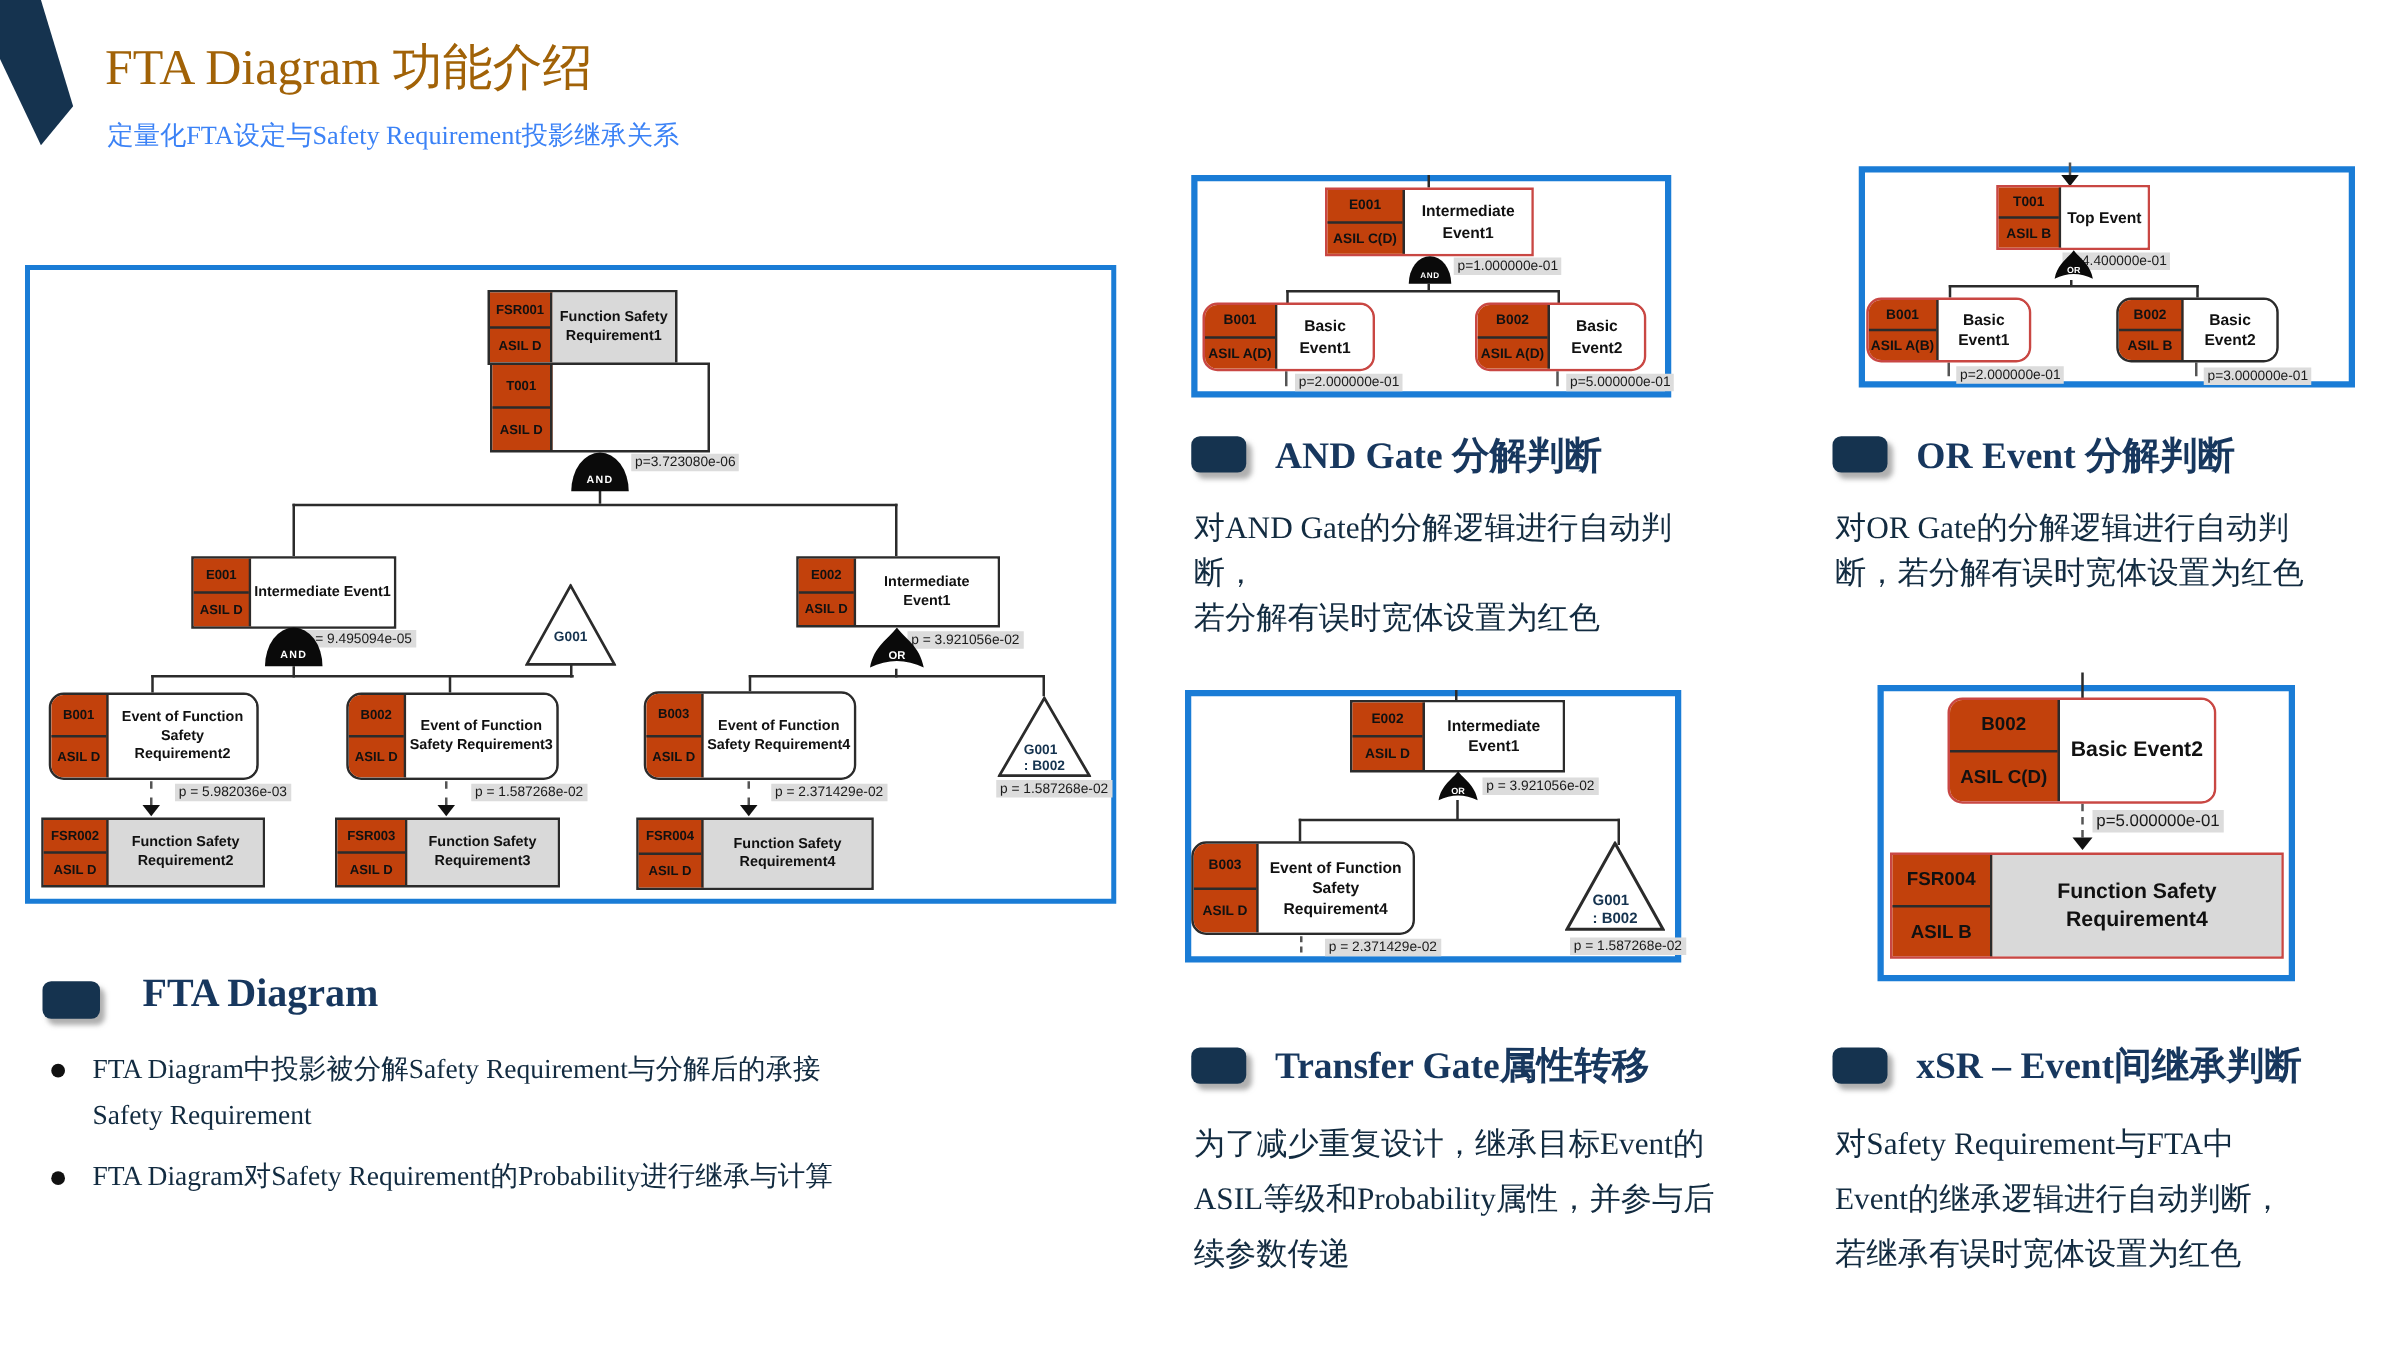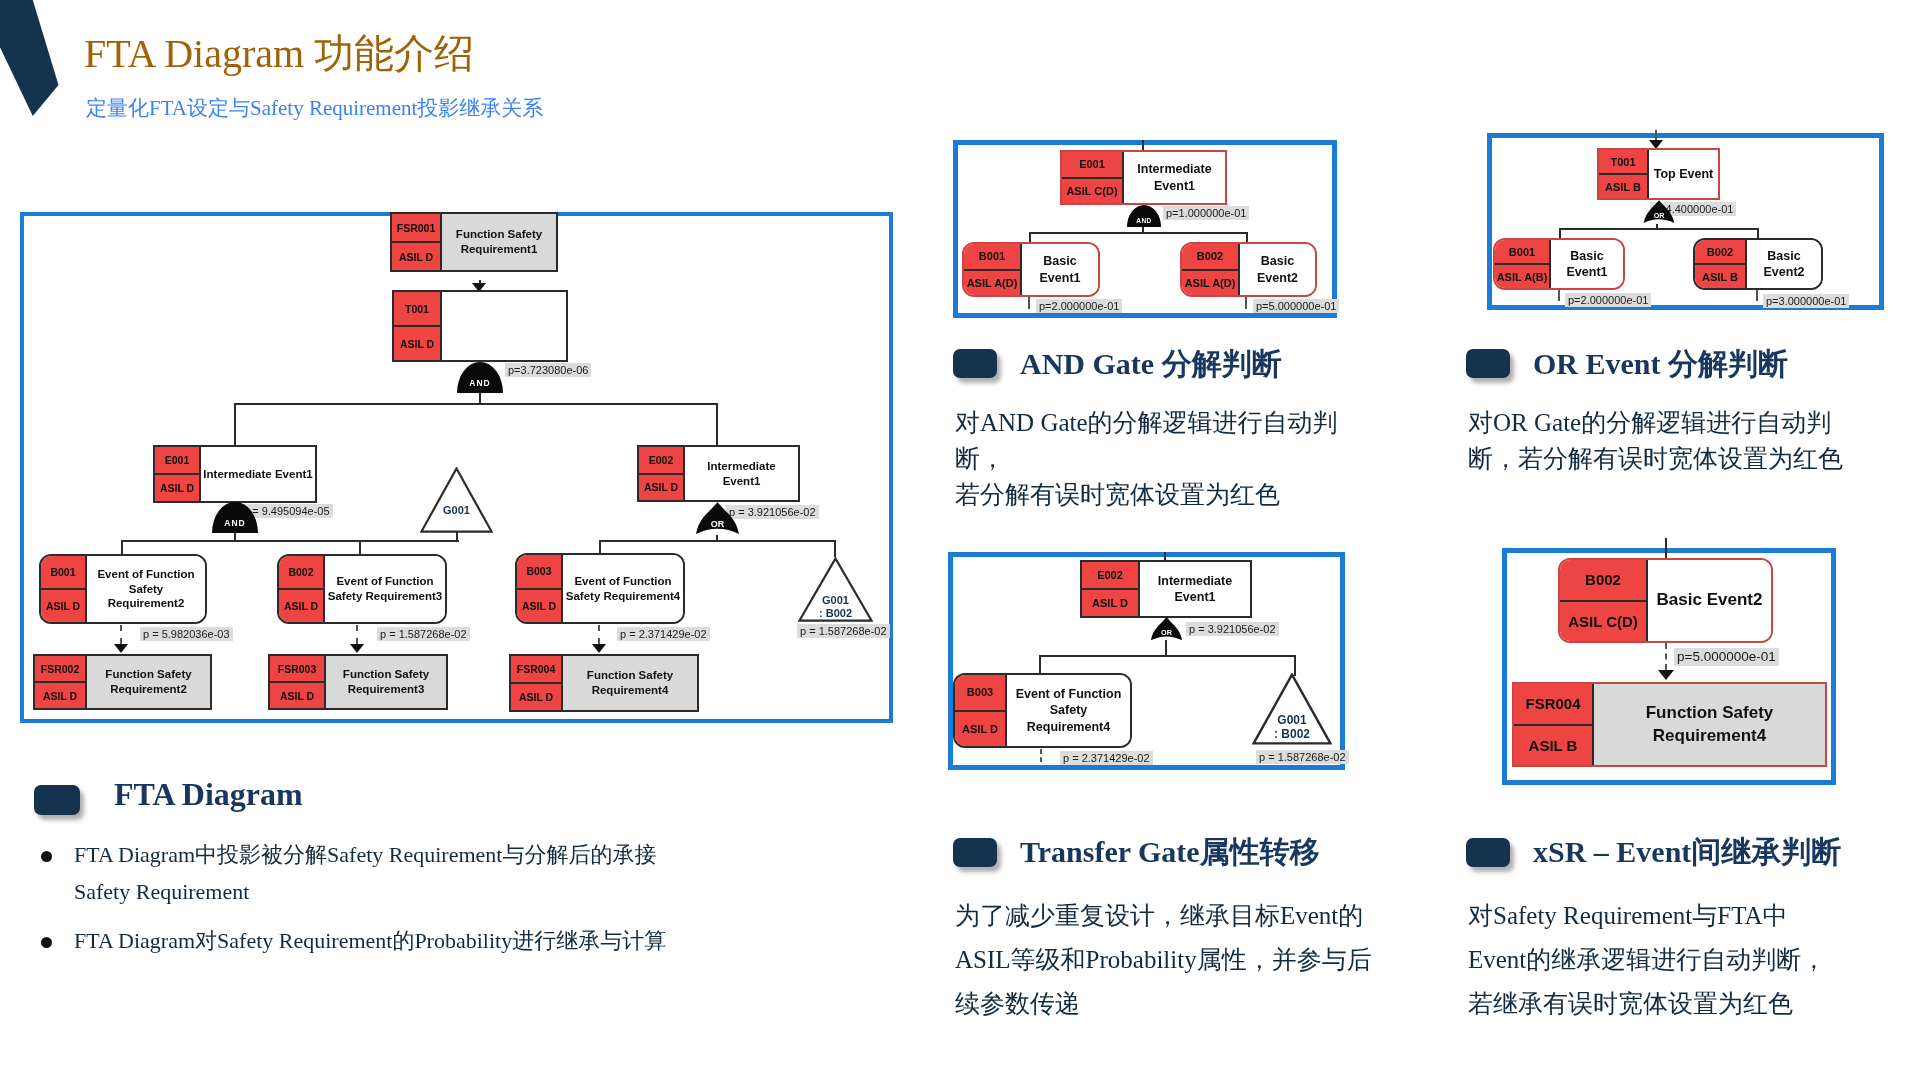--- a/index.html
+++ b/index.html
@@ -10,21 +10,21 @@
 .corner{position:absolute;left:0;top:0;width:78px;height:135px;background:#15334F;
   clip-path:polygon(0% 0%,42% 0%,75% 63%,42% 86%,0% 35%)}
 .page-title{position:absolute;left:84px;top:26px;font-size:40px;font-weight:normal;color:#a16207;white-space:nowrap}
 .page-subtitle{position:absolute;left:86px;top:94px;font-size:21px;color:#3b82f6;white-space:nowrap}
 .frame{position:absolute;background:#fff;border:4px solid #1A7CD6}
 .frame.thick{border-width:5px}
 
 .ebox{position:absolute;display:flex;border:2px solid #2B2B2B;background:#fff}
 .ebox.rounded{border-radius:12px;overflow:hidden}
 .ebox.red{border-color:#C94743}
-.idcol{display:flex;flex-direction:column;background:#ef4444;border-right:2px solid #2B2B2B;flex:none}
+.idcol{display:flex;flex-direction:column;background:#c2410c;border-right:2px solid #2B2B2B;flex:none}
 .idcell,.asilcell{flex:1;display:flex;align-items:center;justify-content:center;font-weight:bold;color:#111;white-space:nowrap}
 .idcell{border-bottom:2px solid #2B2B2B}
 .mainlbl{flex:1;display:flex;align-items:center;justify-content:center;text-align:center;font-weight:bold;color:#111;background:#fff;line-height:1.3;padding:1px 2px}
 .grayfill .mainlbl{background:#D9D9D9}
 .fs-s .idcell,.fs-s .asilcell{font-size:10.5px}
 .fs-s .mainlbl{font-size:11.5px}
 .fs-m .idcell,.fs-m .asilcell{font-size:11px}
 .fs-m .mainlbl{font-size:12.5px}
 .fs-l .idcell,.fs-l .asilcell{font-size:15px}
 .fs-l .mainlbl{font-size:17px}
@@ -37,21 +37,21 @@
 .plabel{position:absolute;background:#DCDCDC;color:#1a1a1a;font-size:11px;line-height:14px;padding:0 3px;white-space:nowrap}
 .plabel.lg{font-size:13.5px;line-height:18px}
 
 .andgate{position:absolute;background:#0a0a0a;border-radius:50% 50% 0 0/100% 100% 0 0;
   display:flex;align-items:flex-end;justify-content:center;color:#fff;font-weight:bold}
 .andgate span{font-size:8.5px;letter-spacing:1px;margin-bottom:5px}
 .andgate.sm span{font-size:6.5px;margin-bottom:3px;letter-spacing:.5px}
 .tri{position:absolute}
 .tri svg{position:absolute;left:0;top:0;width:100%;height:100%}
 .trilabel{position:absolute;left:0;top:0;right:0;bottom:0;display:flex;flex-direction:column;align-items:center;
-  justify-content:flex-end;font-weight:bold;color:#15334F;text-align:center;white-space:pre-line}
+  justify-content:flex-end;font-weight:bold;color:#15334F;text-align:left;white-space:pre-line}
 
 .sec-bullet{position:absolute;width:44px;height:29px;background:#15334F;border-radius:7px;
   box-shadow:4px 5px 4px rgba(110,110,110,.55)}
 .sec-title{position:absolute;font-weight:bold;color:#17375E;font-size:30px;white-space:nowrap}
 .body-text{position:absolute;font-size:25px;color:#122B40;line-height:36px;white-space:pre-line}
 .li-dot{position:absolute;width:11px;height:11px;border-radius:50%;background:#111}
 .li-text{position:absolute;font-size:22px;color:#122B40;line-height:37px}
 </style>
 </head>
 <body>
@@ -86,21 +86,21 @@
 <div class="ahead sm" style="left:592px;top:644px"></div>
 
 <div class="plabel" style="left:505px;top:363px">p=3.723080e-06</div>
 <div class="plabel" style="left:240px;top:504px">p = 9.495094e-05</div>
 <div class="plabel" style="left:726px;top:505px">p = 3.921056e-02</div>
 <div class="plabel" style="left:140px;top:627px">p = 5.982036e-03</div>
 <div class="plabel" style="left:377px;top:627px">p = 1.587268e-02</div>
 <div class="plabel" style="left:617px;top:627px">p = 2.371429e-02</div>
 <div class="plabel" style="left:797px;top:624px">p = 1.587268e-02</div>
 
-<div class="ebox fs-s grayfill" style="left:390px;top:212px;width:168px;height:60px">
+<div class="ebox fs-s grayfill" style="left:390px;top:232px;width:152px;height:60px">
   <div class="idcol" style="width:50px">
     <div class="idcell">FSR001</div>
     <div class="asilcell">ASIL D</div>
   </div>
   <div class="mainlbl">Function Safety Requirement1</div>
 </div>
 <div class="ebox fs-s" style="left:392px;top:290px;width:176px;height:72px">
   <div class="idcol" style="width:48px">
     <div class="idcell">T001</div>
     <div class="asilcell">ASIL D</div>

